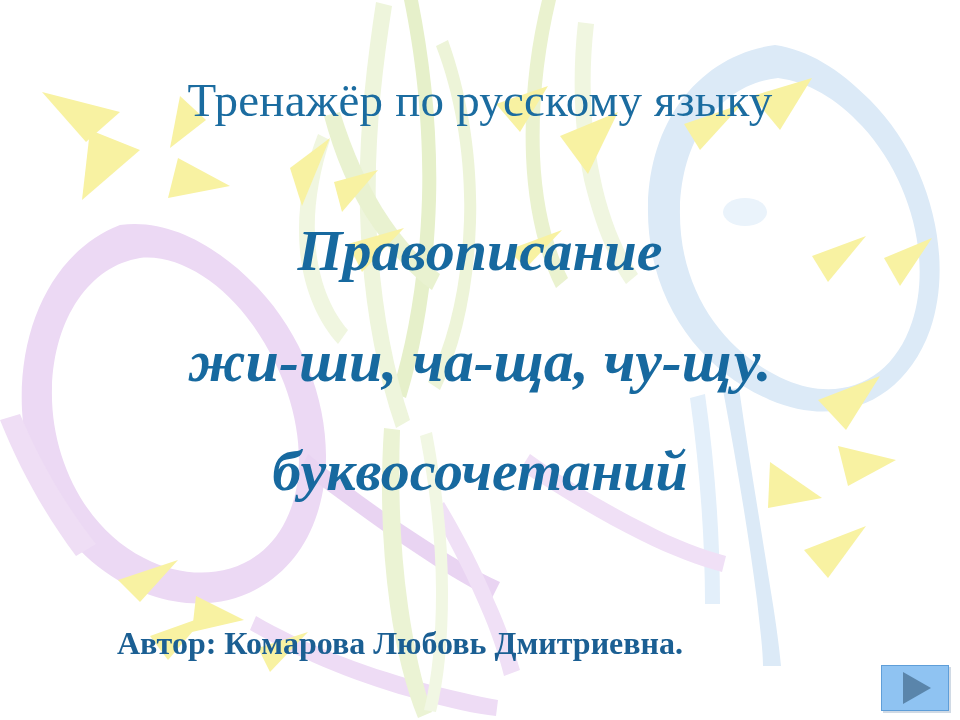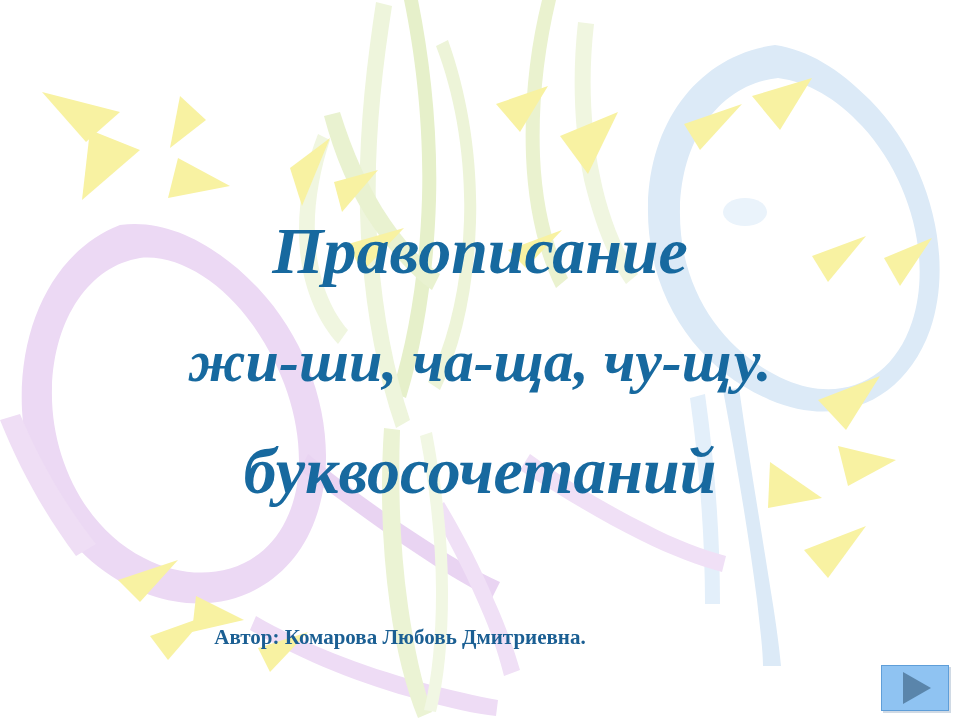--- a/index.html
+++ b/index.html
@@ -55,39 +55,39 @@
   .subject-block {
     position: absolute;
     top: 196px;
     left: 0;
     width: 960px;
     text-align: center;
   }
 
   .subject-line {
     display: block;
-    font-size: 66px;
+    font-size: 58px;
     line-height: 110px;
     font-weight: 700;
     font-style: italic;
     color: #17699f;
     white-space: nowrap;
   }
 
   .subject-line.l3 {
     font-size: 60px;
   }
 
   .author-line {
     position: absolute;
     top: 625px;
     left: 0;
     width: 800px;
     text-align: center;
-    font-size: 21px;
+    font-size: 32px;
     font-weight: 700;
     color: #1b5f93;
   }
 
   
   .next-button {
     position: absolute;
     left: 881px;
     top: 665px;
     width: 68px;
@@ -193,20 +193,21 @@
       <path d="M118 580 L178 560 L140 602 Z"></path>
       <path d="M196 596 L244 620 L192 632 Z"></path>
       <path d="M150 636 L206 616 L168 660 Z"></path>
       <path d="M258 648 L308 632 L270 672 Z"></path>
       <path d="M884 258 L932 238 L900 286 Z"></path>
     </g>
   </svg>
 
   <div id="content">
 
+    <h1 class="slide-title">Тренажёр по русскому языку</h1>
 
     <div class="subject-block">
       <span class="subject-line l1">Правописание</span>
       <span class="subject-line l3">жи-ши, ча-ща, чу-щу.</span>
       <span class="subject-line l2">буквосочетаний</span>
     </div>
 
     <div class="author-line">Автор: Комарова Любовь Дмитриевна.</div>
 
     <button class="next-button" title="">

